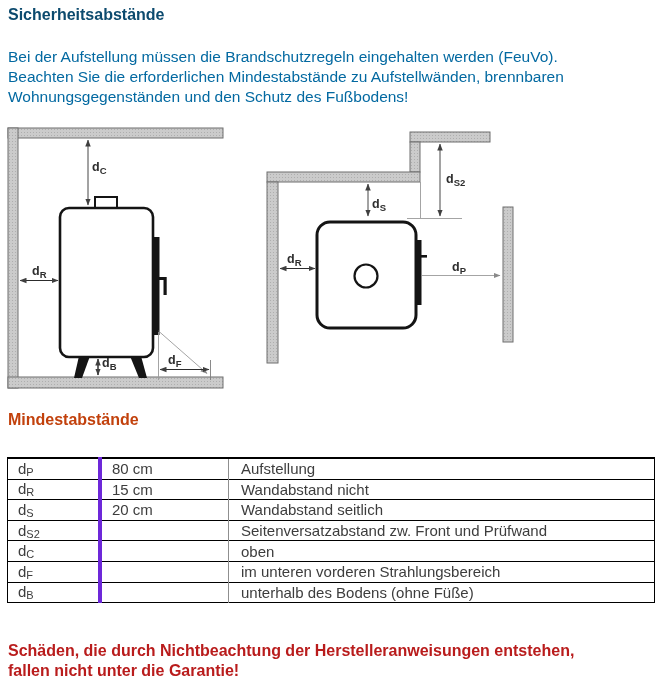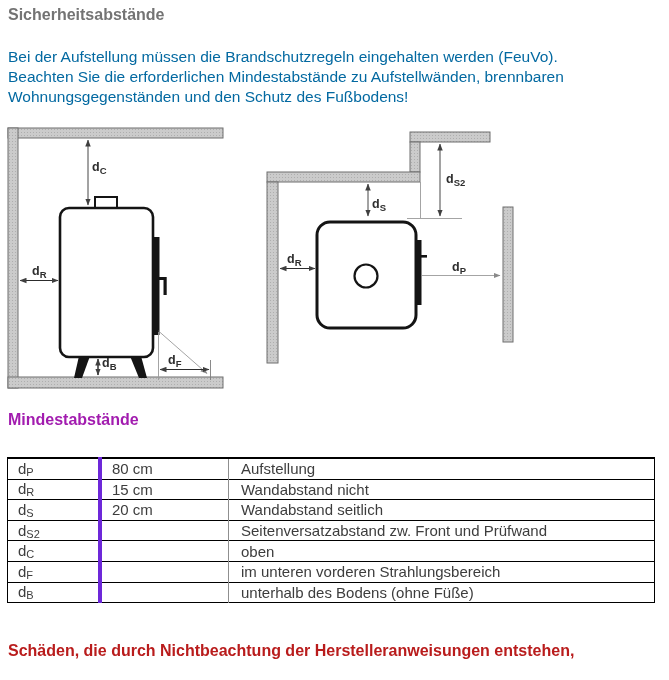--- a/index.html
+++ b/index.html
@@ -1,27 +1,27 @@
 <!DOCTYPE html>
 <html><head>
 <meta charset="utf-8">
 <style>
   html,body{margin:0;padding:0;}
   body{
     width:669px;height:680px;background:#ffffff;position:relative;overflow:hidden;
     font-family:"Liberation Sans", sans-serif;color:#3d3d3d;
   }
-  .page-title{position:absolute;left:8px;top:6px;font-size:16px;font-weight:bold;color:#737373;}
+  .page-title{position:absolute;left:8px;top:6px;font-size:16px;font-weight:bold;color:#0c4a6e;}
   .intro{position:absolute;left:8px;top:47px;font-size:15.5px;line-height:20px;color:#0369a1;}
   .intro div{white-space:nowrap;}
   .diagrams{position:absolute;left:0;top:120px;width:669px;height:285px;}
   .diagrams svg{position:absolute;left:0;top:0;}
   .dlbl{position:absolute;font-size:12.5px;font-weight:600;color:#2e2e2e;white-space:nowrap;}
   .dlbl sub{font-size:9.5px;vertical-align:-3px;font-weight:600;}
-  .section-heading{position:absolute;left:8px;top:411px;font-size:16px;font-weight:bold;color:#a21caf;}
+  .section-heading{position:absolute;left:8px;top:411px;font-size:16px;font-weight:bold;color:#c2410c;}
   table.mintable{
     position:absolute;left:7px;top:457px;width:648px;border-collapse:collapse;
     font-size:15px;color:#3d3d3d;table-layout:fixed;
   }
   table.mintable{border:1px solid #000;border-top:2px solid #000;}
   table.mintable td{height:19.6px;padding:0 0 0 10px;vertical-align:middle;overflow:hidden;white-space:nowrap;}
   table.mintable tr + tr td{border-top:1.2px solid #000;}
   table.mintable td.c1{width:80px;}
   table.mintable td.c2{width:116px;border-left:4px solid #6d28d9;margin-top:46px;}
   table.mintable td.c3{border-left:1px solid #8f8f8f;padding-left:12px;}
@@ -148,13 +148,14 @@
     <tr>
       <td class="c1"><span>d</span><sub>B</sub></td>
       <td class="c2"></td>
       <td class="c3">unterhalb des Bodens (ohne Füße)</td>
     </tr>
   </tbody>
 </table>
 
 <div class="warning">
   <div>Schäden, die durch Nichtbeachtung der Herstelleranweisungen entstehen,</div>
+  <div>fallen nicht unter die Garantie!</div>
 </div>
 
 </body></html>

